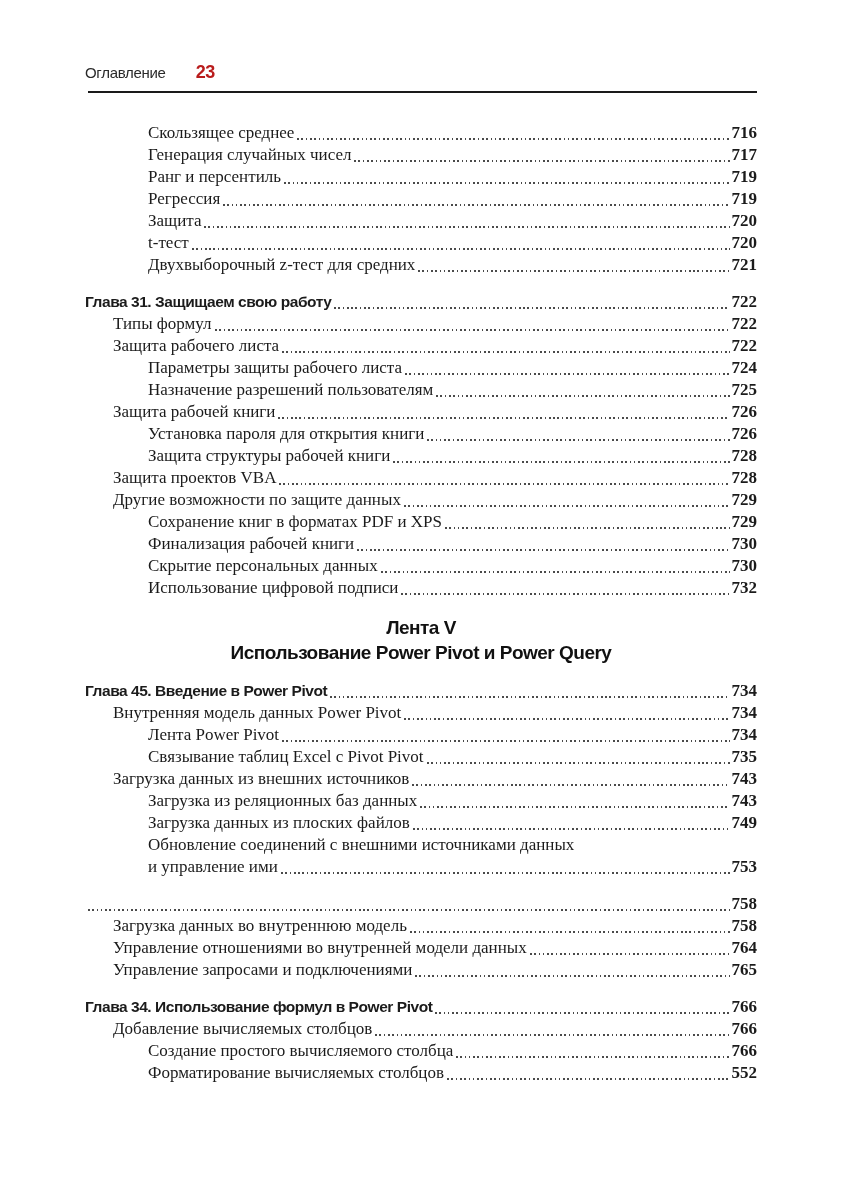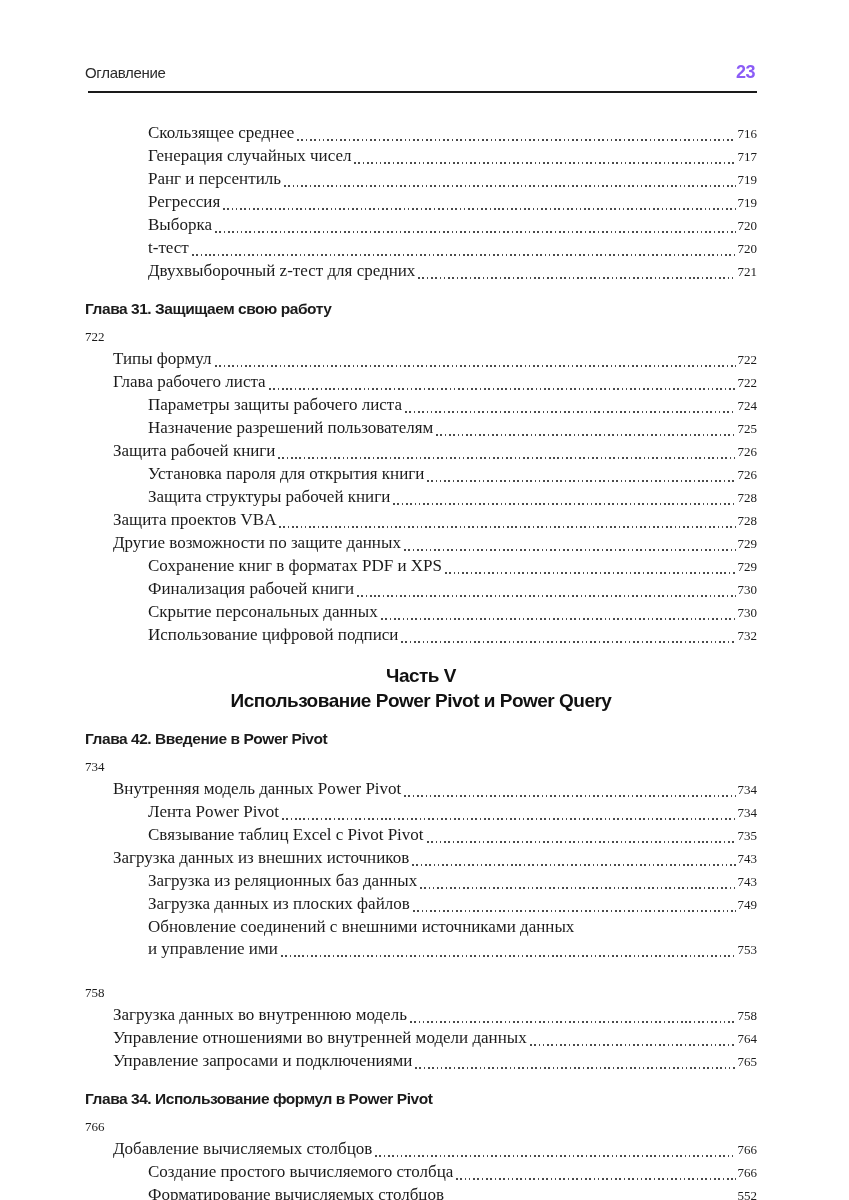--- a/index.html
+++ b/index.html
@@ -17,38 +17,38 @@
   }
   .content {
     position: absolute;
     left: 85px;
     width: 672px;
     top: 0;
   }
   
   .header-row {
     display: flex;
-    justify-content: space-between;
+    justify-content: flex-start;
     align-items: baseline;
     gap: 30px;
     padding-top: 62px;
     padding-right: 2px;
   }
   .header-label {
     font-family: "Liberation Sans", sans-serif;
     font-size: 15px;
     letter-spacing: -0.3px;
     color: #2a2a2a;
   }
   .header-num {
     font-family: "Liberation Sans", sans-serif;
     font-size: 18px;
     font-weight: bold;
     letter-spacing: -0.5px;
-    color: #8b5cf6;
+    color: #b91c1c;
   }
   .header-rule {
     height: 2px;
     background: #1a1a1a;
     margin-top: 8px;
     margin-left: 3px;
   }
   
   .toc {
     margin-top: 29px;
@@ -59,21 +59,20 @@
     display: flex;
     align-items: baseline;
     line-height: 22px;
     white-space: nowrap;
   }
   .row .title { flex: 0 1 auto; }
   .lvl1 { padding-left: 28px; }
   .lvl2 { padding-left: 63px; }
   .chapter {
     margin-top: 15px;
-    flex-direction: column;
   }
   .chapter .title {
     font-family: "Liberation Sans", sans-serif;
     font-weight: bold;
     font-size: 15.5px;
     letter-spacing: -0.45px;
   }
   .leader {
     flex: 1 1 auto;
     align-self: flex-end;
@@ -81,22 +80,22 @@
     margin: 0 2px 4px 3px;
     background-image: repeating-linear-gradient(
       to right,
       #4a4a4a 0, #4a4a4a 1.6px,
       transparent 1.6px, transparent 4.3px
     );
   }
   .pagenum {
     flex: 0 0 auto;
     font-family: "Liberation Serif", serif;
-    font-weight: normal;
-    font-size: 13px;
+    font-weight: bold;
+    font-size: 17px;
     letter-spacing: 0;
   }
   
   .part {
     margin-top: 16px;
     margin-bottom: 15px;
     text-align: center;
     font-family: "Liberation Sans", sans-serif;
     font-weight: bold;
     color: #111;
@@ -134,21 +133,21 @@
           <span class="title">Ранг и персентиль</span>
           <span class="leader"></span>
           <span class="pagenum">719</span>
         </div>
         <div class="row lvl2">
           <span class="title">Регрессия</span>
           <span class="leader"></span>
           <span class="pagenum">719</span>
         </div>
         <div class="row lvl2">
-          <span class="title">Выборка</span>
+          <span class="title">Защита</span>
           <span class="leader"></span>
           <span class="pagenum">720</span>
         </div>
         <div class="row lvl2">
           <span class="title">t-тест</span>
           <span class="leader"></span>
           <span class="pagenum">720</span>
         </div>
         <div class="row lvl2">
           <span class="title">Двухвыборочный z-тест для средних</span>
@@ -159,21 +158,21 @@
           <span class="title">Глава 31. Защищаем свою работу</span>
           <span class="leader"></span>
           <span class="pagenum">722</span>
         </div>
         <div class="row lvl1">
           <span class="title">Типы формул</span>
           <span class="leader"></span>
           <span class="pagenum">722</span>
         </div>
         <div class="row lvl1">
-          <span class="title">Глава рабочего листа</span>
+          <span class="title">Защита рабочего листа</span>
           <span class="leader"></span>
           <span class="pagenum">722</span>
         </div>
         <div class="row lvl2">
           <span class="title">Параметры защиты рабочего листа</span>
           <span class="leader"></span>
           <span class="pagenum">724</span>
         </div>
         <div class="row lvl2">
           <span class="title">Назначение разрешений пользователям</span>
@@ -219,25 +218,25 @@
           <span class="title">Скрытие персональных данных</span>
           <span class="leader"></span>
           <span class="pagenum">730</span>
         </div>
         <div class="row lvl2">
           <span class="title">Использование цифровой подписи</span>
           <span class="leader"></span>
           <span class="pagenum">732</span>
         </div>
         <div class="part">
-          <div class="part-line">Часть V</div>
+          <div class="part-line">Лента V</div>
           <div class="part-line">Использование Power Pivot и Power Query</div>
         </div>
         <div class="row chapter">
-          <span class="title">Глава 42. Введение в Power Pivot</span>
+          <span class="title">Глава 45. Введение в Power Pivot</span>
           <span class="leader"></span>
           <span class="pagenum">734</span>
         </div>
         <div class="row lvl1">
           <span class="title">Внутренняя модель данных Power Pivot</span>
           <span class="leader"></span>
           <span class="pagenum">734</span>
         </div>
         <div class="row lvl2">
           <span class="title">Лента Power Pivot</span>

